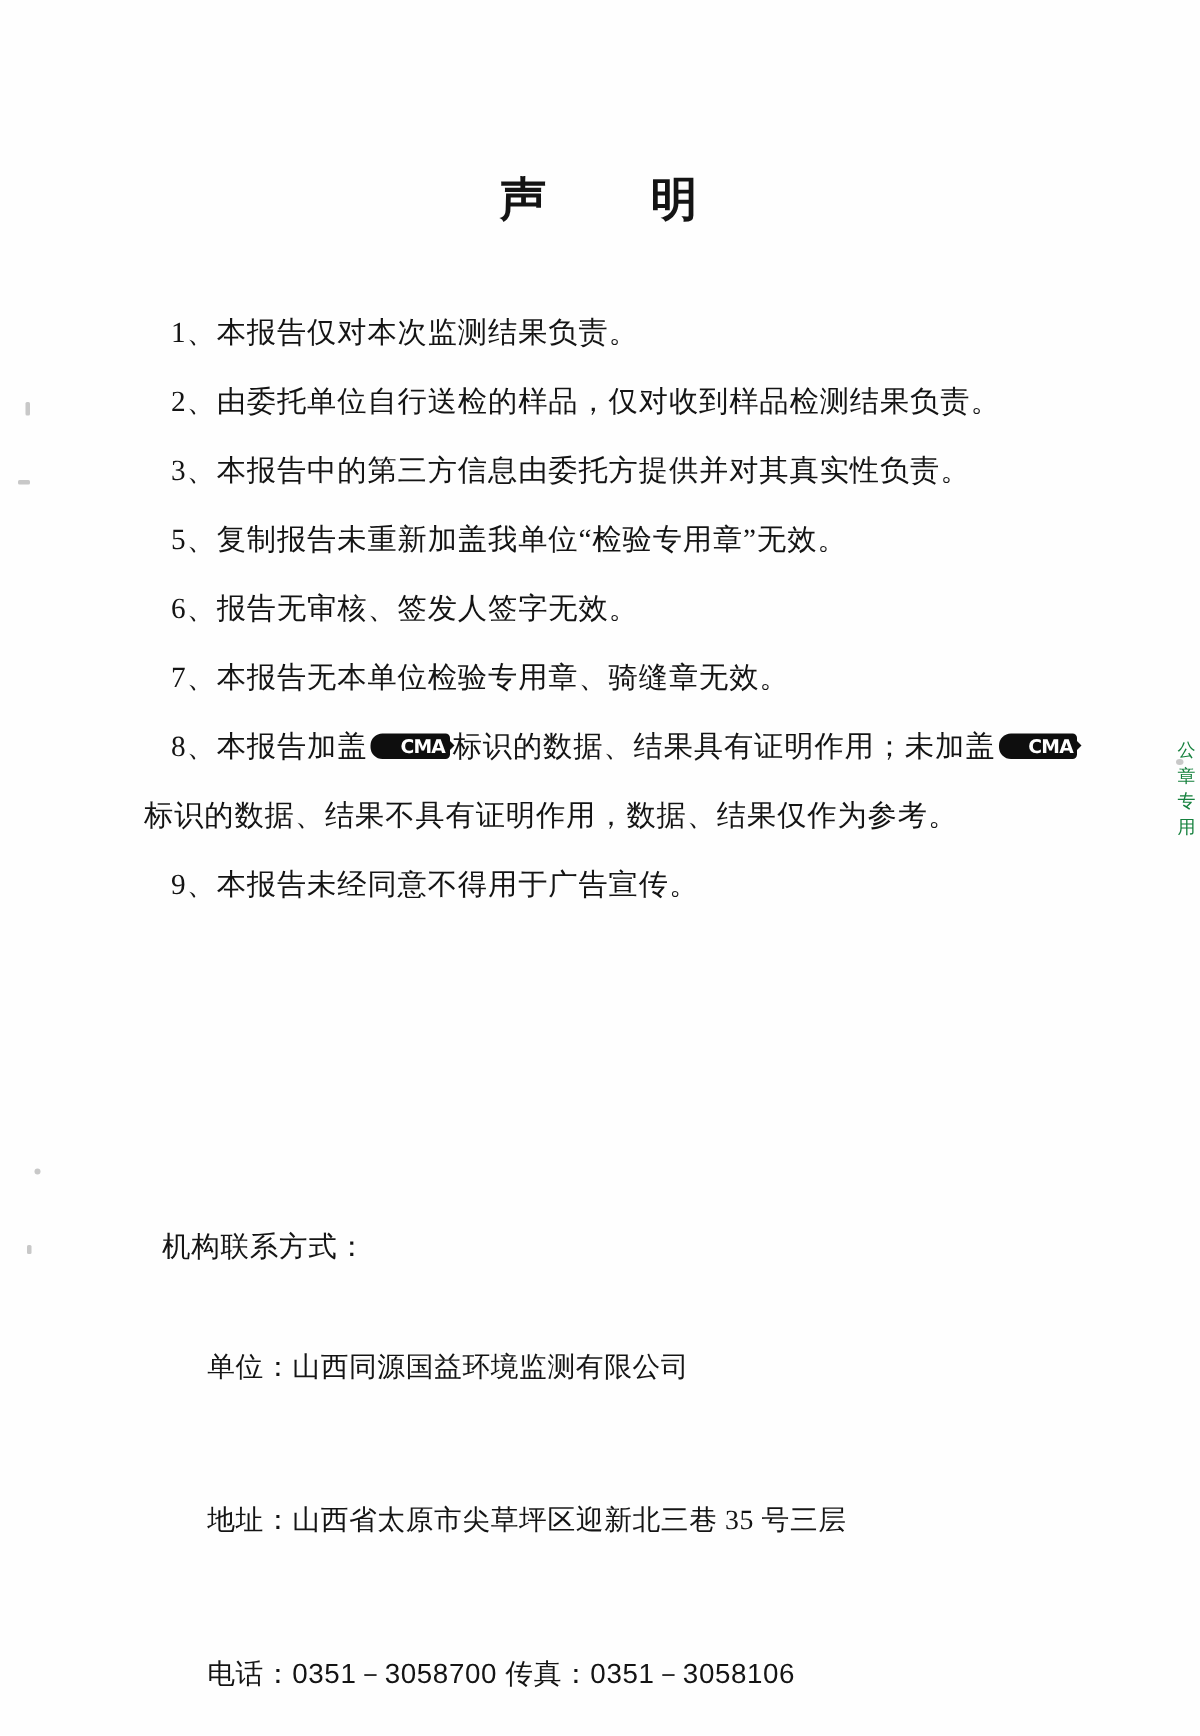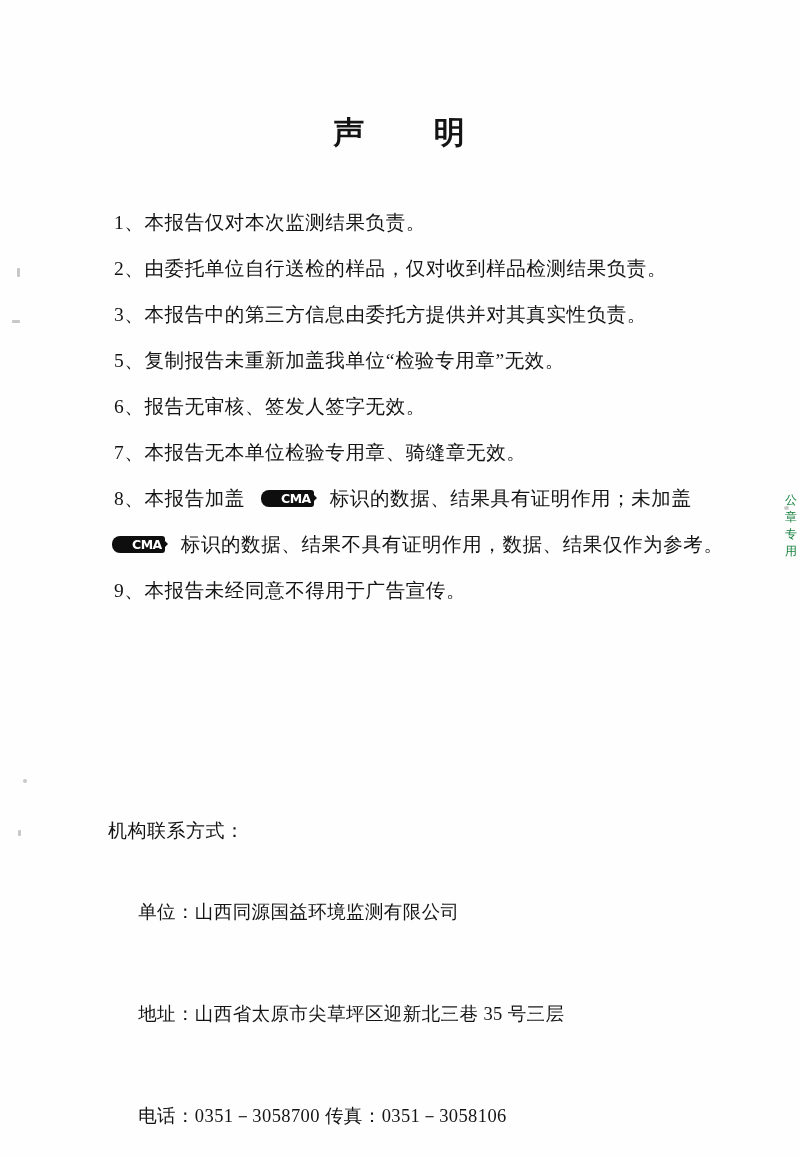--- a/index.html
+++ b/index.html
@@ -61,21 +61,21 @@
     letter-spacing: .6px;
     white-space: normal;
   }
   .clause.wrap { text-indent: 18px; }
   .clause .cont { display: inline; text-align: right; }
 
   .ma {
     display: inline-block;
     position: relative;
     top: -2px;
-    margin: 0 16px;
+    margin: 0 2px;
     padding: 0 3px 0 2px;
     height: 17px;
     line-height: 17px;
     background: #0e0e0e;
     color: #fff;
     border-radius: 8px 3px 3px 8px;
     font-family: "DejaVu Sans", sans-serif;
     font-weight: bold;
     font-size: 12.5px;
     letter-spacing: -0.5px;
@@ -103,21 +103,21 @@
     margin-bottom: 17px;
   }
   .crow {
     font-size: 18.5px;
     line-height: 34px;
     letter-spacing: .4px;
     white-space: pre;
   }
   .crow .lbl { display: inline; }
   .crow .val { display: inline; }
-  .mono-ish { font-family: Liberation Serif, serif; }
+  .mono-ish { font-family: Liberation Sans, sans-serif; }
 
   
   .edge-marks {
     position: absolute;
     right: 2px;
     top: 492px;
     width: 14px;
     font-size: 12px;
     color: #15803d;
     line-height: 17px;

